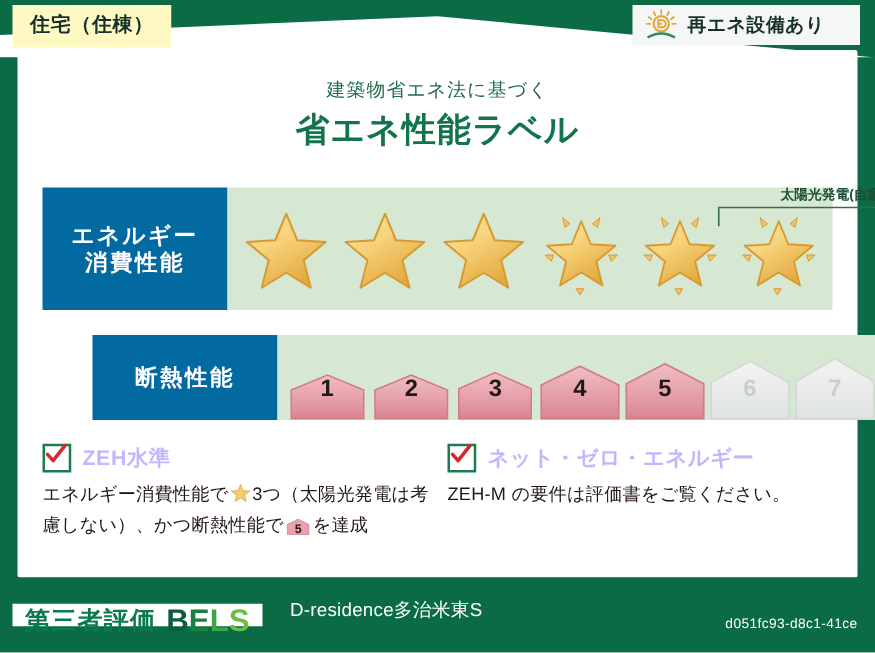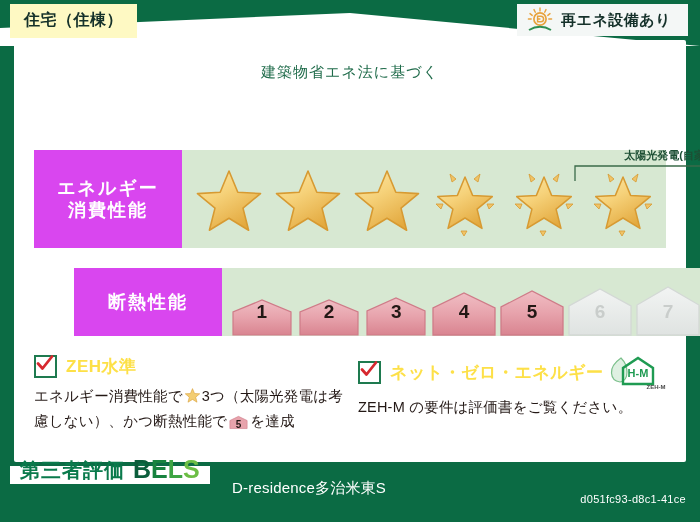--- a/index.html
+++ b/index.html
@@ -36,42 +36,42 @@
     font-size:16px;font-weight:bold;color:#15312a;
     letter-spacing:0.5px;
     z-index:4;
   }
   
   #renewable-badge{
     position:absolute;right:12px;top:4px;
     background:#f4f7f6;
     height:32px;
     display:flex;align-items:center;
-    padding:0 17px 0 8px;
+    padding:0 28px 0 8px;
     z-index:4;
   }
   #renewable-badge .badge-text{
     font-size:15px;font-weight:bold;color:#15312a;
     margin-left:6px;letter-spacing:0.5px;
   }
   
   #title-sub{
     position:absolute;left:0;top:63px;width:700px;text-align:center;
     font-size:15px;font-weight:normal;color:#1f6b4a;letter-spacing:1px;
   }
   #title-main{
     position:absolute;left:0;top:86px;width:700px;text-align:center;
     font-size:27px;font-weight:bold;color:#12744a;letter-spacing:1px;
   }
   
   .metric-row{position:absolute;display:flex;align-items:stretch;}
   #row-energy{left:34px;top:150px;width:632px;height:98px;}
   #row-insul{left:34px;top:268px;width:632px;height:68px;padding-left:40px;}
   .row-label{
-    background:#d946ef;color:#ffffff;
+    background:#0369a1;color:#ffffff;
     width:148px;min-width:148px;
     display:flex;flex-direction:column;align-items:center;justify-content:center;
     font-weight:bold;letter-spacing:2px;line-height:1.25;
   }
   #row-energy .row-label{font-size:18px;}
   #row-insul .row-label{font-size:18px;}
   .row-body{
     flex:1;background:#d7e8d2;position:relative;
   }
   
@@ -104,41 +104,41 @@
   
   .check-block{position:absolute;}
   #check-zeh{left:34px;top:355px;width:320px;}
   #check-nze{left:358px;top:355px;width:320px;}
   .check-head{display:flex;align-items:center;}
   .check-box{
     width:19px;height:19px;border:2px solid #1e7a4f;background:#ffffff;
     position:relative;margin-right:9px;
   }
   .check-title{
-    font-size:17px;font-weight:bold;color:#fde047;letter-spacing:0.5px;
+    font-size:17px;font-weight:bold;color:#c4b5fd;letter-spacing:0.5px;
   }
   .check-desc{
     margin-top:7px;font-size:14.5px;color:#231815;line-height:1.52;
     letter-spacing:0.2px;
   }
   .inline-star{display:inline-block;vertical-align:-3px;margin:0 1px;}
   .inline-house{display:inline-block;vertical-align:-4px;margin:0 2px;position:relative;}
   .inline-house .ih-num{
     position:absolute;left:0;top:3px;width:100%;text-align:center;
     font-size:10px;font-weight:bold;color:#231815;
   }
   
   #footer{
     position:absolute;left:0;bottom:0;width:700px;height:60px;
     background:#0b6b44;
   }
   #bels-chip{
-    position:absolute;left:10px;top:4px;
+    position:absolute;left:10px;top:21px;
     background:#ffffff;height:18px;
-    display:flex;align-items:flex-end;padding:0 10px;
+    display:flex;align-items:flex-start;padding:0 10px;
   }
   #bels-chip .third-party{
     font-size:20px;font-weight:bold;color:#0a7a4c;letter-spacing:1px;
   }
   #bels-chip .bels-word{
     margin-left:8px;font-size:25px;font-weight:bold;letter-spacing:0px;
     display:flex;align-items:center;
   }
   .bels-l1{color:#0b5e3c;}
   .bels-l2{color:#17823f;}
@@ -186,20 +186,21 @@
       <path d="M12.6 9.2 h3.2 a2.8 2.8 0 0 1 0 5.6 h-3.2 z" fill="none" stroke="#e8a33d" stroke-width="1.5"></path>
       <line x1="12.6" y1="12" x2="15.4" y2="12" stroke="#e8a33d" stroke-width="1.5"></line>
       <path d="M4 23 Q15 16.5 26 23" fill="none" stroke="#2f8f52" stroke-width="2"></path>
     </svg>
     <span class="badge-text">再エネ設備あり</span>
   </div>
 
   <div id="inner-card"></div>
 
   <div id="title-sub">建築物省エネ法に基づく</div>
+  <div id="title-main">省エネ性能ラベル</div>
 
   <div id="row-energy" class="metric-row">
     <div class="row-label">
       <span>エネルギー</span>
       <span>消費性能</span>
     </div>
     <div class="row-body">
 
       <div id="solar-annot">
         <div class="annot-text">太陽光発電(自家消費)分</div>
@@ -367,28 +368,20 @@
   </div>
 
   <div id="check-nze" class="check-block">
     <div class="check-head">
       <div class="check-box">
         <svg width="19" height="19" viewBox="0 0 19 19" style="position:absolute;left:-1px;top:-3px;">
           <path d="M3 9.5 L7.5 14.5 L17 2.5" fill="none" stroke="#d7282f" stroke-width="2.8" stroke-linecap="round" stroke-linejoin="round"></path>
         </svg>
       </div>
       <span class="check-title">ネット・ゼロ・エネルギー</span>
-      <span style="position:relative;margin-left:4px;display:inline-block;width:56px;height:34px;">
-        <svg width="56" height="34" viewBox="0 0 56 34">
-          <path d="M13 3 Q3 10 3.5 18 Q4 26 12 27 Q19 26 19 17 Q19 9 13 3 Z" fill="#dff0e2" stroke="#7cc08c" stroke-width="1.2"></path>
-          <polygon points="15,29 15,13 30,3 45,13 45,29" fill="none" stroke="#1f9b52" stroke-width="2.4"></polygon>
-          <text x="30" y="22" font-family="Liberation Sans, sans-serif" font-size="11" font-weight="bold" fill="#1f9b52" text-anchor="middle">H-M</text>
-        </svg>
-        <span style="position:absolute;right:-2px;bottom:-1px;font-size:6px;font-weight:bold;color:#4a4a4a;">ZEH-M</span>
-      </span>
     </div>
     <div class="check-desc">ZEH-M の要件は評価書をご覧ください。</div>
   </div>
 
   <div id="footer">
     <div id="bels-chip">
       <span class="third-party">第三者評価</span>
       <span class="bels-word">
         <span class="bels-l1">B</span>
           <span class="bels-l2">E</span>

